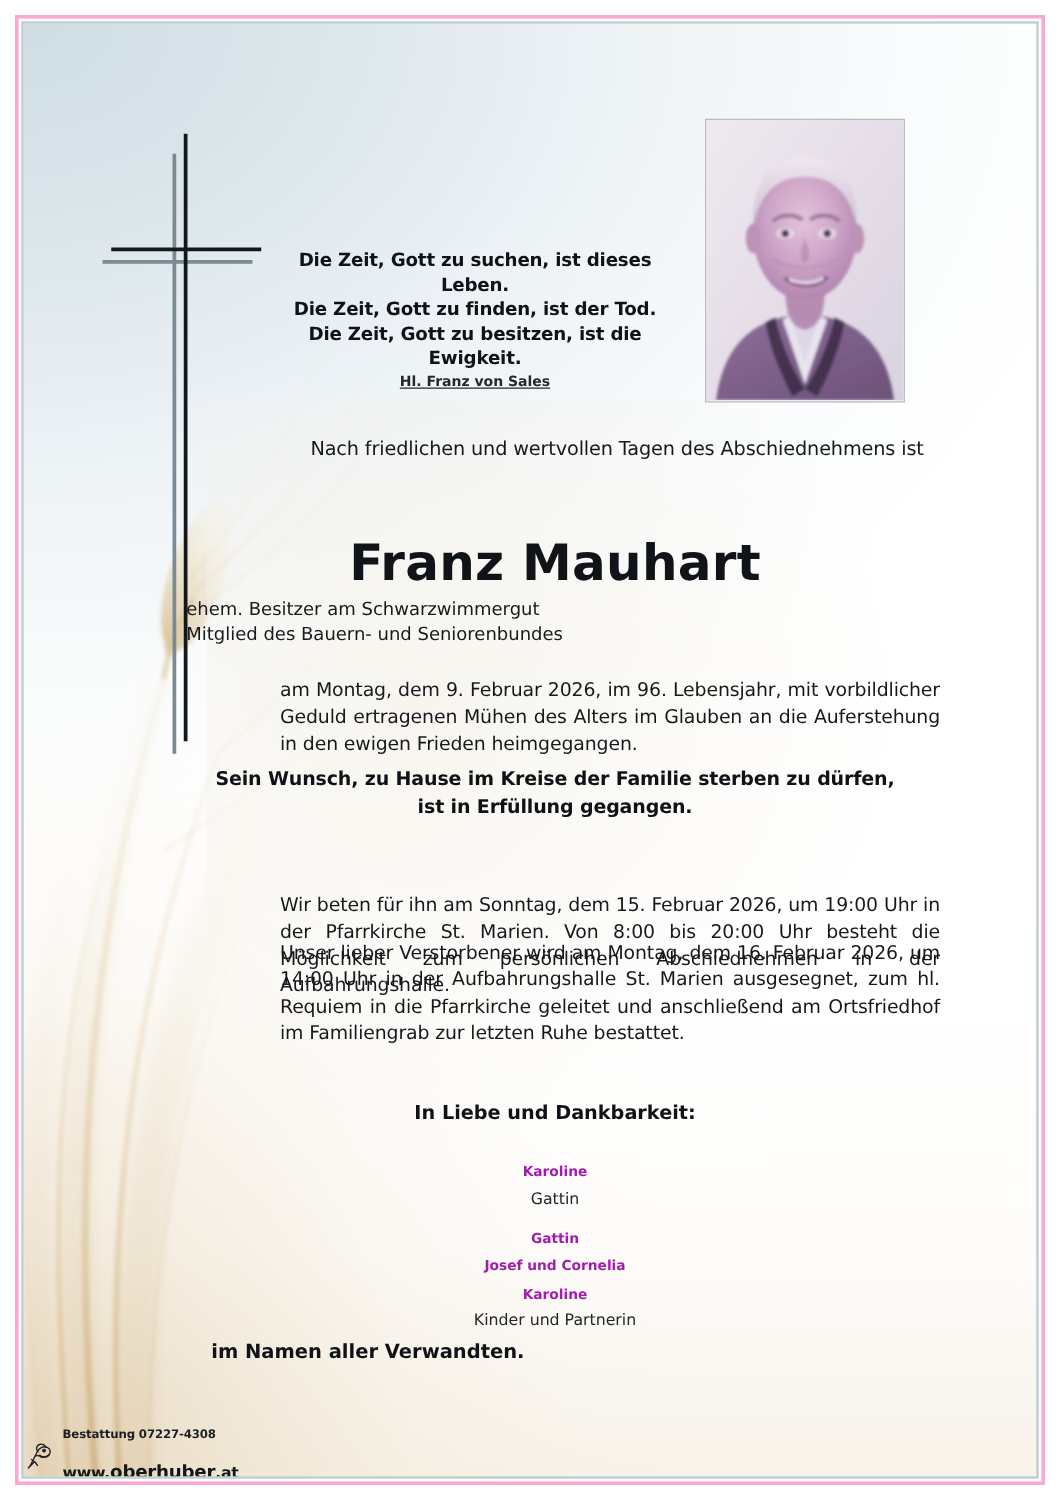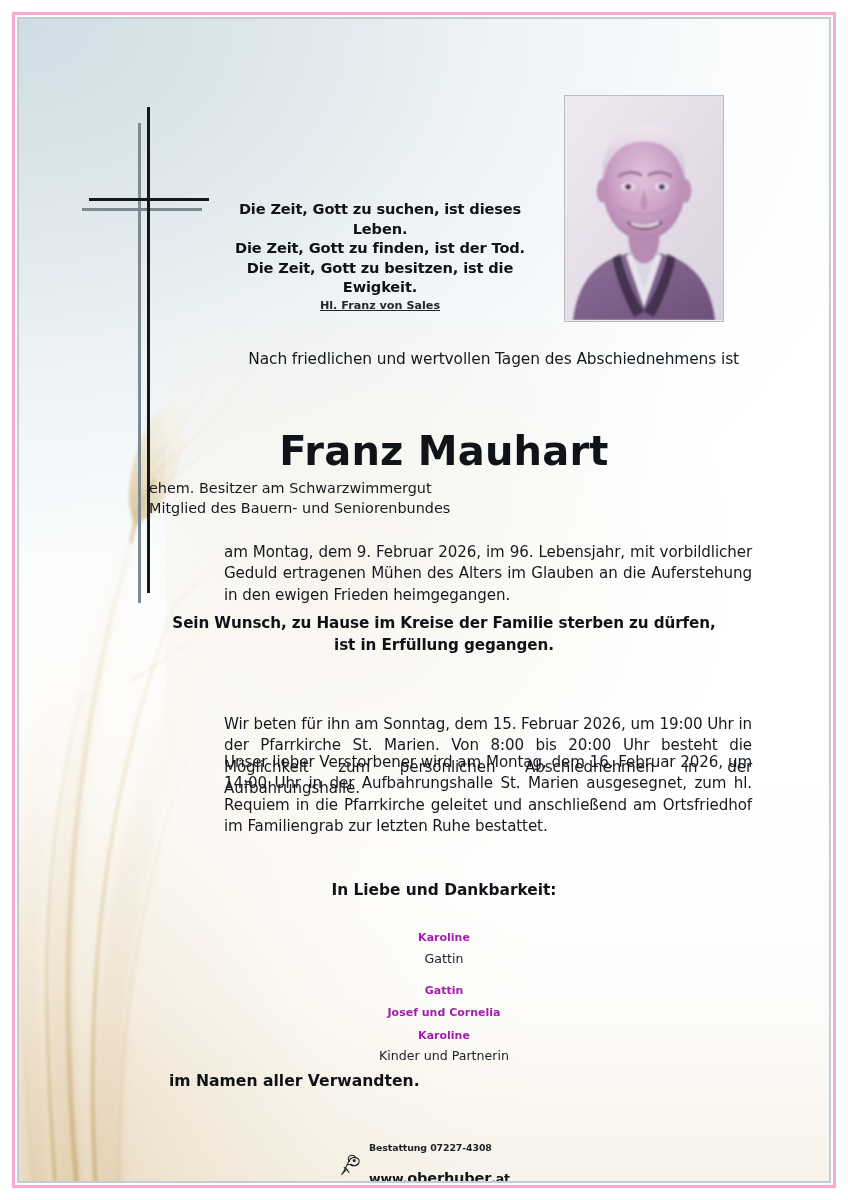--- a/index.html
+++ b/index.html
@@ -281,21 +281,20 @@
     color: #0f1317;
   }
 
   
   .footer {
     position: absolute;
     left: 0;
     top: 1124px;
     width: 100%;
     display: flex;
-    justify-content: center;
     align-items: center;
     gap: 5px;
   }
   .footer-mark { width: 26px; height: 26px; flex: none; }
   .footer-text { line-height: 1; }
   .footer-line1 {
     font-size: 9.4px;
     font-weight: bold;
     color: #1b2024;
     letter-spacing: -0.1px;

